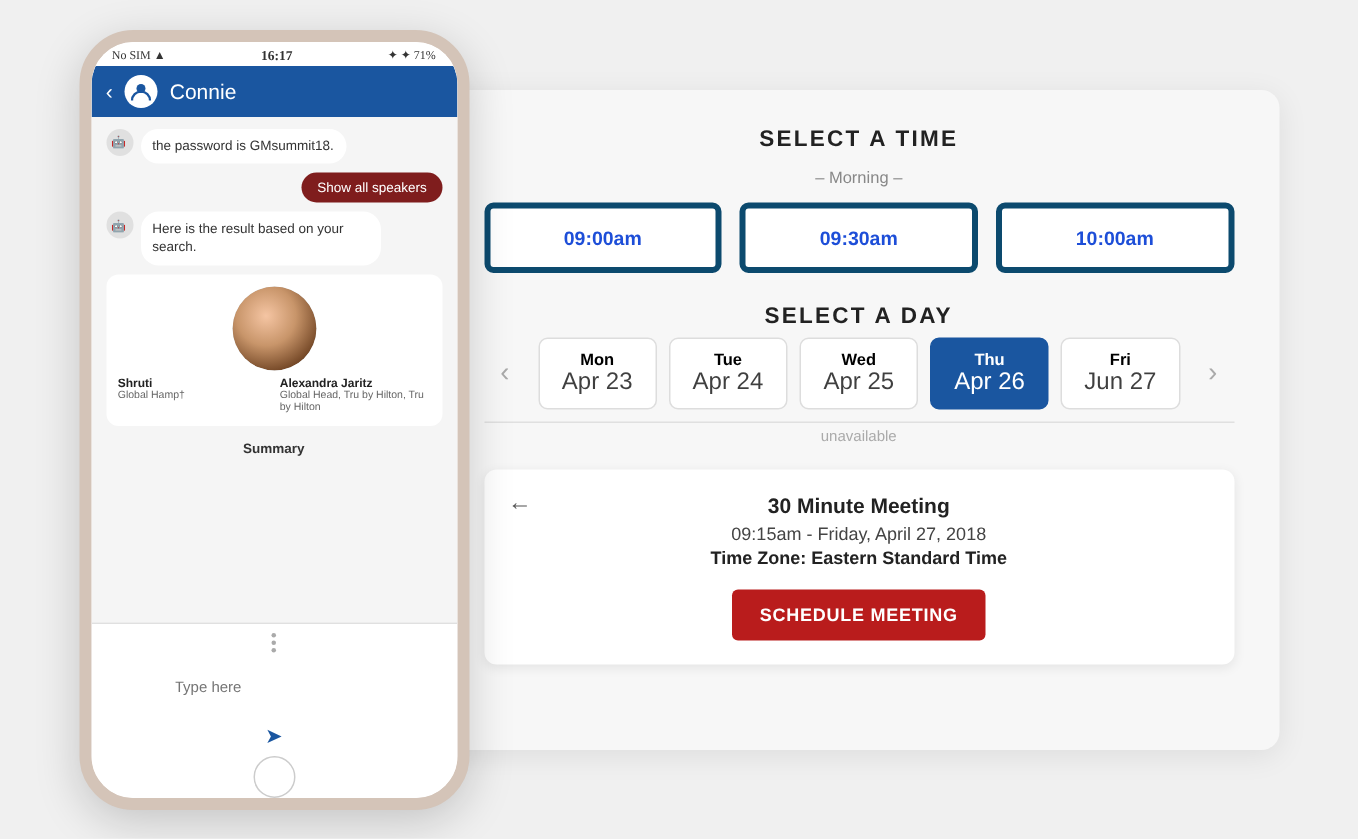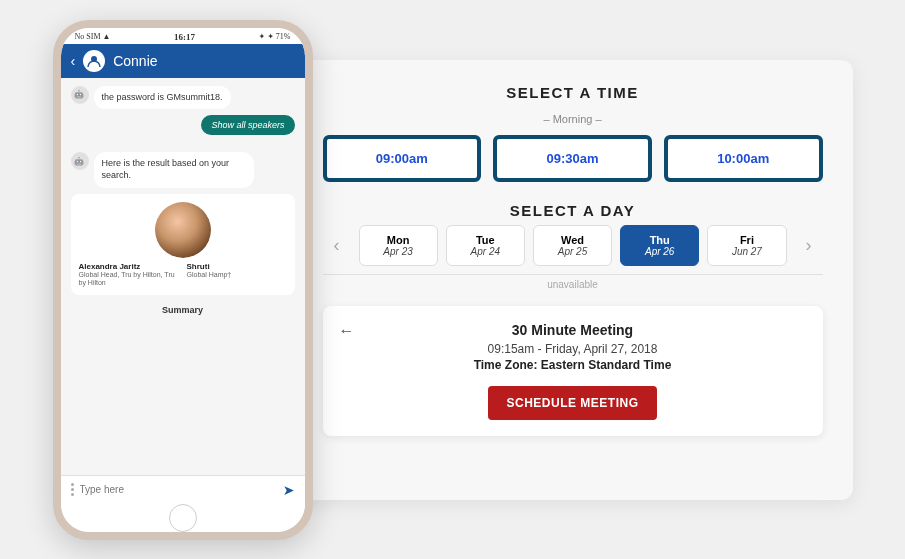--- a/index.html
+++ b/index.html
@@ -111,30 +111,29 @@
     .chat-bubble {
       background: #fff;
       border-radius: 12px;
       padding: 6px 8px;
       font-size: 9px;
       color: #333;
       max-width: 160px;
       line-height: 1.3;
     }
     .show-speakers-btn {
-      background: #0f766e;
+      background: #7f1d1d;
       color: #fff;
       border: none;
       border-radius: 14px;
       padding: 5px 10px;
       font-size: 9px;
       align-self: flex-end;
       cursor: pointer;
-      margin-bottom: 11px;
-      font-style: italic;
+      margin-bottom: 0;
     }
     .speaker-card {
       background: #fff;
       border-radius: 8px;
       padding: 8px;
       display: flex;
       flex-direction: column;
       align-items: center;
       gap: 4px;
     }
@@ -168,21 +167,22 @@
       font-weight: 600;
       color: #333;
       padding: 4px 0;
     }
     .phone-input-bar {
       background: #fff;
       border-top: 1px solid #e0e0e0;
       display: flex;
       align-items: center;
       padding: 6px 10px;
-      gap: 6px;
+      gap: 18px;
+      flex-direction: column;
     }
     .phone-input-dots {
       display: flex;
       flex-direction: column;
       gap: 2px;
     }
     .dot { width: 3px; height: 3px; border-radius: 50%; background: #aaa; }
     .phone-input-field {
       flex: 1;
       border: none;
@@ -303,21 +303,21 @@
       display: flex;
       flex-direction: column;
       align-items: center;
     }
     .day-btn.selected {
       background: #1a56a0;
       border-color: #1a56a0;
       color: #fff;
     }
     .day-name { font-size: 11px; font-weight: 600; }
-    .day-date { font-size: 10px; color: inherit; opacity: 0.75; font-style: italic; }
+    .day-date { font-size: 16px; color: inherit; opacity: 0.75; }
     .day-btn.selected .day-name,
     .day-btn.selected .day-date { color: #fff; opacity: 1; }
 
     .unavailable-bar {
       text-align: center;
       font-size: 10px;
       color: #aaa;
       padding: 4px 0;
       border-top: 1px solid #e0e0e0;
       margin-bottom: 0;
@@ -427,26 +427,26 @@
             <div class="chat-bot-avatar">🤖</div>
             <div class="chat-bubble">Here is the result based on your search.</div>
           </div>
 
           <div class="speaker-card">
             <div class="speaker-avatar-wrap">
               <div class="speaker-avatar-img"></div>
             </div>
             <div class="speaker-row">
               <div class="speaker-col">
+                <div class="speaker-name">Shruti</div>
+                <div class="speaker-role">Global Hamp†</div>
+              </div>
+              <div class="speaker-col">
                 <div class="speaker-name">Alexandra Jaritz</div>
                 <div class="speaker-role">Global Head, Tru by Hilton, Tru by Hilton</div>
-              </div>
-              <div class="speaker-col">
-                <div class="speaker-name">Shruti</div>
-                <div class="speaker-role">Global Hamp†</div>
               </div>
             </div>
           </div>
           <div class="summary-label">Summary</div>
         </div>
 
         <div class="phone-input-bar">
           <div class="phone-input-dots">
             <div class="dot"></div>
               <div class="dot"></div>

